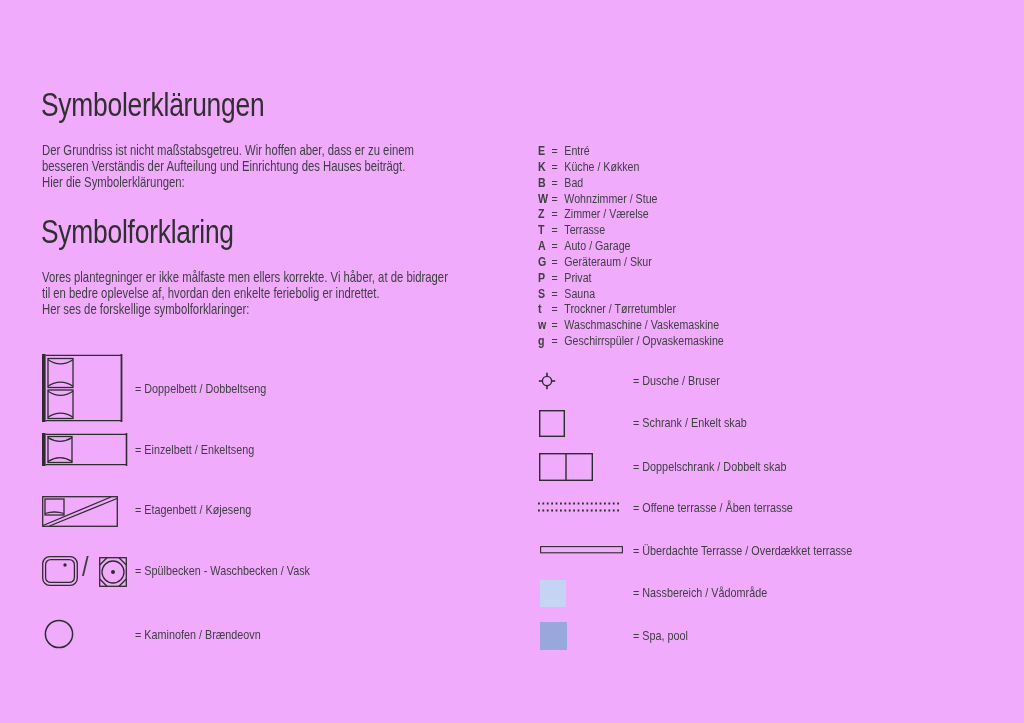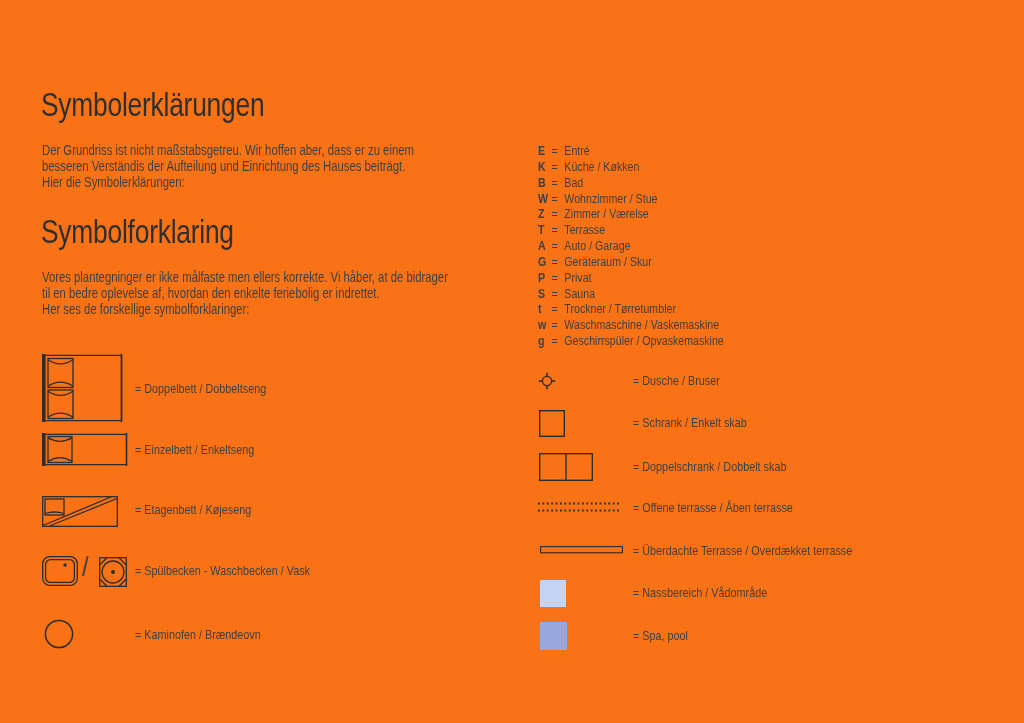--- a/index.html
+++ b/index.html
@@ -1,17 +1,17 @@
 <!DOCTYPE html>
 <html><head>
 <meta charset="utf-8">
 <style>
   html,body { margin:0; padding:0; background:#ffffff; }
   .page {
-    position:relative; width:1024px; height:723px; background:#f97316;
+    position:relative; width:1024px; height:723px; background:#f0abfc;
     font-family:"Liberation Sans", sans-serif; color:#3f3f3f; overflow:hidden;
   }
   .h { position:absolute; left:41px; font-size:33px; line-height:1.1; font-weight:400;
        color:#2f2f2f; letter-spacing:-0.3px; white-space:nowrap;
        transform:scaleX(0.80); transform-origin:0 0; }
   .para { position:absolute; left:42px; font-size:14.5px; line-height:16.2px;
           color:#3f3f3f; white-space:pre-line; transform:scaleX(0.78); transform-origin:0 0; }
   .codes { position:absolute; left:538px; top:144px; }
   .code-row { display:flex; line-height:15.85px; font-size:12.5px;
               transform:scaleX(0.85); transform-origin:0 0; white-space:nowrap; }

